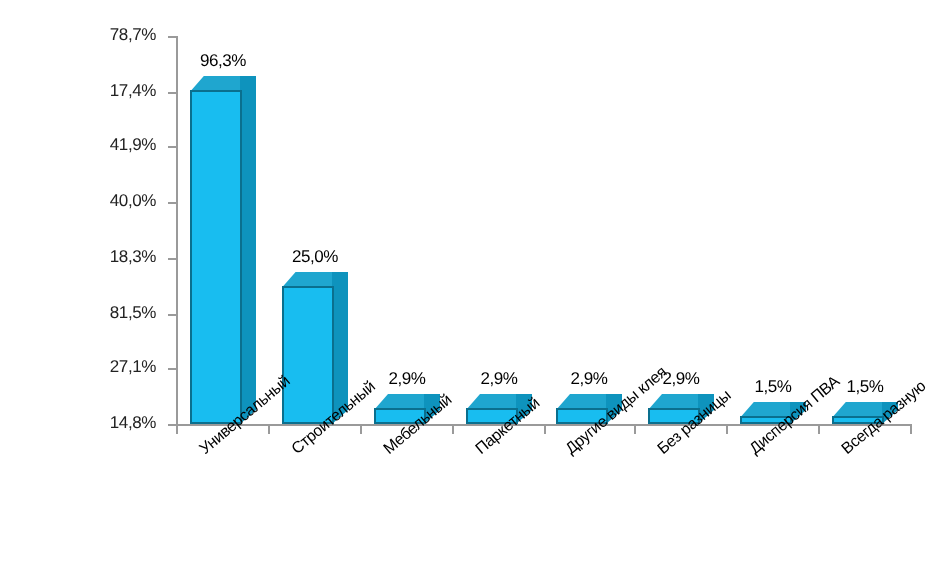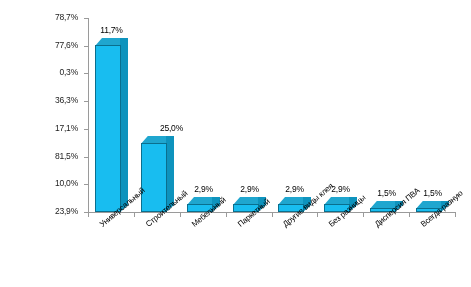--- a/index.html
+++ b/index.html
@@ -123,39 +123,39 @@
       <div class="ytick" style="top: 184.286px;"></div>
       <div class="ytick" style="top: 156.571px;"></div>
       <div class="ytick" style="top: 128.857px;"></div>
       <div class="ytick" style="top: 101.143px;"></div>
       <div class="ytick" style="top: 73.4286px;"></div>
       <div class="ytick" style="top: 45.7143px;"></div>
       <div class="ytick" style="top: 18px;"></div>
     </div>
   <div id="ylabels-layer">
       <div class="ylabel" style="top: 212px; left: 84px;">
-        <span>23,9%</span>
+        <span>14,8%</span>
       </div>
       <div class="ylabel" style="top: 184.286px; left: 84px;">
-        <span>10,0%</span>
+        <span>27,1%</span>
       </div>
       <div class="ylabel" style="top: 156.571px; left: 84px;">
         <span>81,5%</span>
       </div>
       <div class="ylabel" style="top: 128.857px; left: 84px;">
-        <span>17,1%</span>
+        <span>18,3%</span>
       </div>
       <div class="ylabel" style="top: 101.143px; left: 84px;">
-        <span>36,3%</span>
+        <span>40,0%</span>
       </div>
       <div class="ylabel" style="top: 73.4286px; left: 84px;">
-        <span>0,3%</span>
+        <span>41,9%</span>
       </div>
       <div class="ylabel" style="top: 45.7143px; left: 84px;">
-        <span>77,6%</span>
+        <span>17,4%</span>
       </div>
       <div class="ylabel" style="top: 18px; left: 84px;">
         <span>78,7%</span>
       </div>
     </div>
   <div id="xticks-layer">
       <div class="xtick" style="left: 88px;"></div>
       <div class="xtick" style="left: 134px;"></div>
       <div class="xtick" style="left: 180px;"></div>
       <div class="xtick" style="left: 226px;"></div>
@@ -201,22 +201,22 @@
         <div class="side-face" style="width: 8px; height: 11.1571px; right: 0px; bottom: 0px; border: none; background: rgb(14, 147, 189); clip-path: polygon(0px 0px, 100% 0px, 100% 4.15714px, 0px 100%);"></div>
         <div class="front" style="width: 26px; height: 4.15714px; background: rgb(24, 189, 240); border-color: rgb(10, 111, 142);"></div>
       </div>
       <div class="bar" style="left: 416px; top: 200.843px; width: 33px; height: 11.1571px;">
         <div class="top-face" style="left: 0px; top: 0px; width: 33px; height: 8px; border: none; background: rgb(31, 166, 207); clip-path: polygon(7px 0px, 100% 0px, 26px 100%, 0px 100%);"></div>
         <div class="side-face" style="width: 8px; height: 11.1571px; right: 0px; bottom: 0px; border: none; background: rgb(14, 147, 189); clip-path: polygon(0px 0px, 100% 0px, 100% 4.15714px, 0px 100%);"></div>
         <div class="front" style="width: 26px; height: 4.15714px; background: rgb(24, 189, 240); border-color: rgb(10, 111, 142);"></div>
       </div>
     </div>
   <div id="values-layer">
-      <div class="bar-value" style="left: 86px; width: 51px; top: 24.8829px;">11,7%</div>
-      <div class="bar-value" style="left: 132px; width: 51px; top: 122.714px; text-align: right;">25,0%</div>
+      <div class="bar-value" style="left: 86px; width: 51px; top: 24.8829px;">96,3%</div>
+      <div class="bar-value" style="left: 132px; width: 51px; top: 122.714px;">25,0%</div>
       <div class="bar-value" style="left: 178px; width: 51px; top: 183.963px;">2,9%</div>
       <div class="bar-value" style="left: 224px; width: 51px; top: 183.963px;">2,9%</div>
       <div class="bar-value" style="left: 269px; width: 51px; top: 183.963px;">2,9%</div>
       <div class="bar-value" style="left: 315px; width: 51px; top: 183.963px;">2,9%</div>
       <div class="bar-value" style="left: 361px; width: 51px; top: 187.843px;">1,5%</div>
       <div class="bar-value" style="left: 407px; width: 51px; top: 187.843px;">1,5%</div>
     </div>
   <div id="cats-layer">
       <div class="cat-label" style="left: 97.9375px; top: 222px;">Универсальный</div>
       <div class="cat-label" style="left: 143.812px; top: 222px;">Строительный</div>

